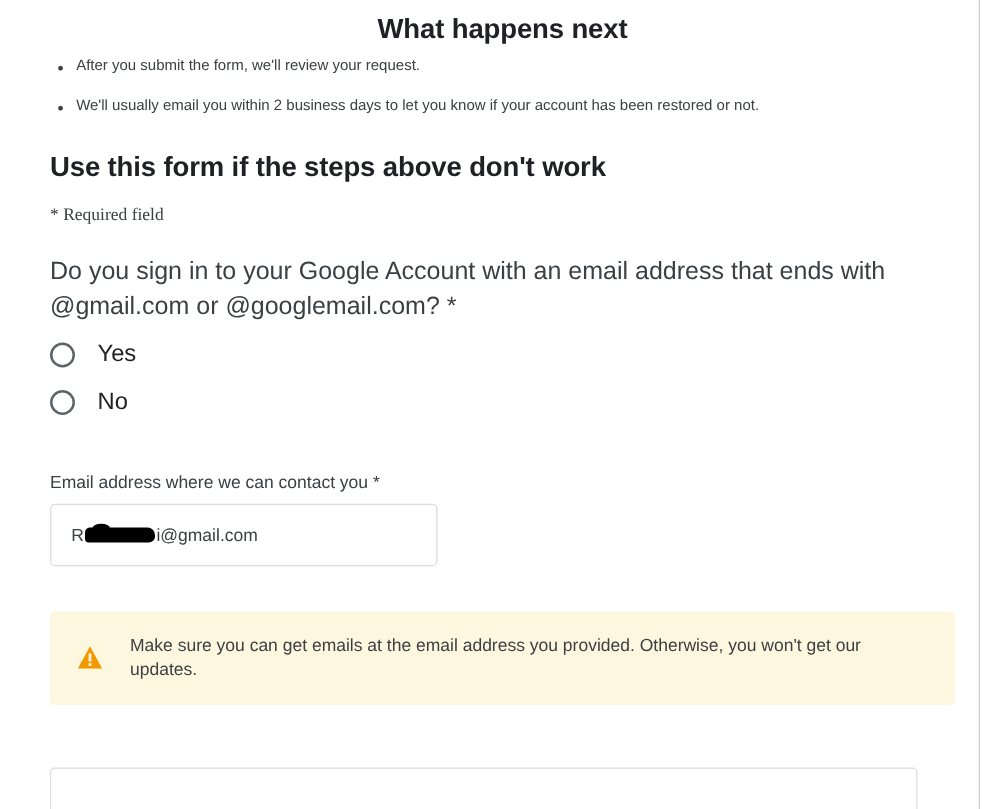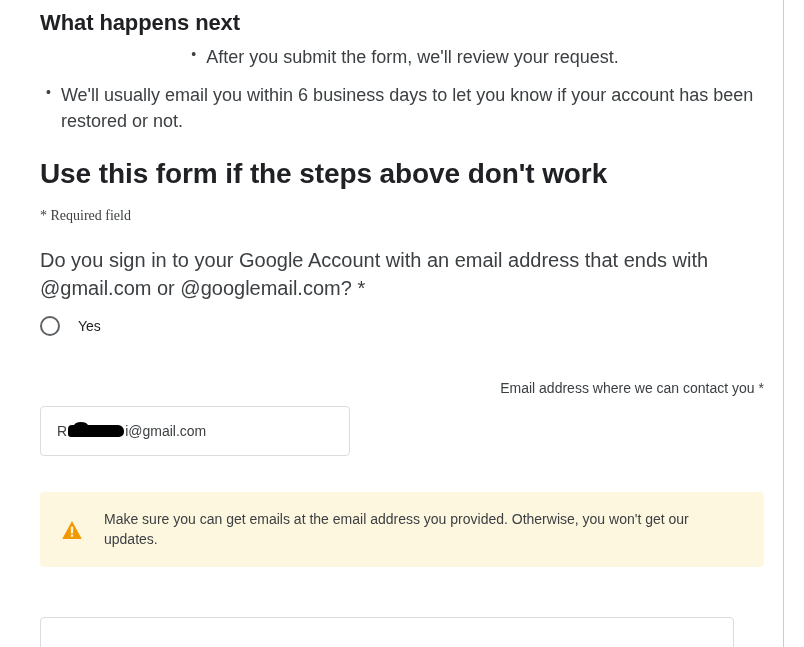--- a/index.html
+++ b/index.html
@@ -18,45 +18,45 @@
       width: 1px;
       height: 100%;
       background: #ccc;
     }
     h2.heading {
       font-family: "Google Sans", Arial, sans-serif;
       font-size: 22px;
       font-weight: 600;
       margin-bottom: 8px;
       letter-spacing: -0.1px;
+      text-align: center;
     }
     ul.bullets {
       list-style: none;
       padding-left: 6px;
       margin-bottom: 24px;
     }
     ul.bullets li {
       display: flex;
       align-items: flex-start;
-      font-size: 18px;
+      font-size: 12px;
       color: #3c4043;
       line-height: 1.45;
       margin-bottom: 12px;
-      justify-content: center;
     }
     ul.bullets li::before {
       content: "•";
       font-size: 14px;
       color: #3c4043;
       margin-right: 10px;
       line-height: 1.45;
     }
     h2.subheading {
       font-family: "Google Sans", Arial, sans-serif;
-      font-size: 28px;
+      font-size: 22px;
       font-weight: 600;
       margin-top: 12px;
       margin-bottom: 18px;
       letter-spacing: -0.1px;
     }
     .required-note {
       font-size: 14px;
       color: #3c4043;
       margin-bottom: 22px;
       font-family: Liberation Serif, serif;
@@ -79,26 +79,25 @@
     .radio-circle {
       width: 20px;
       height: 20px;
       border: 2px solid #5f6368;
       border-radius: 50%;
       flex-shrink: 0;
       cursor: pointer;
       background: #fff;
     }
     .radio-label {
-      font-size: 14px;
+      font-size: 19px;
       color: #202124;
     }
     .field-block {
       margin-bottom: 36px;
-      text-align: right;
     }
     .field-label {
       font-size: 14px;
       color: #3c4043;
       margin-bottom: 10px;
     }
     .text-input {
       width: 310px;
       height: 50px;
       border: 1px solid #dadce0;
@@ -174,32 +173,36 @@
 </head>
 <body>
 <div class="right-border"></div>
 
 <h2 class="heading">What happens next</h2>
 <ul class="bullets">
   <li>
       <span>After you submit the form, we'll review your request.</span>
     </li>
   <li>
-      <span>We'll usually email you within 6 business days to let you know if your account has been restored or not.</span>
+      <span>We'll usually email you within 2 business days to let you know if your account has been restored or not.</span>
     </li>
 </ul>
 
 <h2 class="subheading">Use this form if the steps above don't work</h2>
 <div class="required-note">* Required field</div>
 
 <div class="question-label">Do you sign in to your Google Account with an email address that ends with @gmail.com or @googlemail.com? *</div>
 <div class="radio-group">
   <div class="radio-row">
     <div class="radio-circle"></div>
     <span class="radio-label">Yes</span>
+  </div>
+  <div class="radio-row">
+    <div class="radio-circle"></div>
+    <span class="radio-label">No</span>
   </div>
 </div>
 
 <div class="field-block">
   <div class="field-label">Email address where we can contact you *</div>
   <div class="text-input">
     <span class="email-value">
       <span>R</span>
       <span class="redacted-block"></span>
       <span>i@gmail.com</span>

